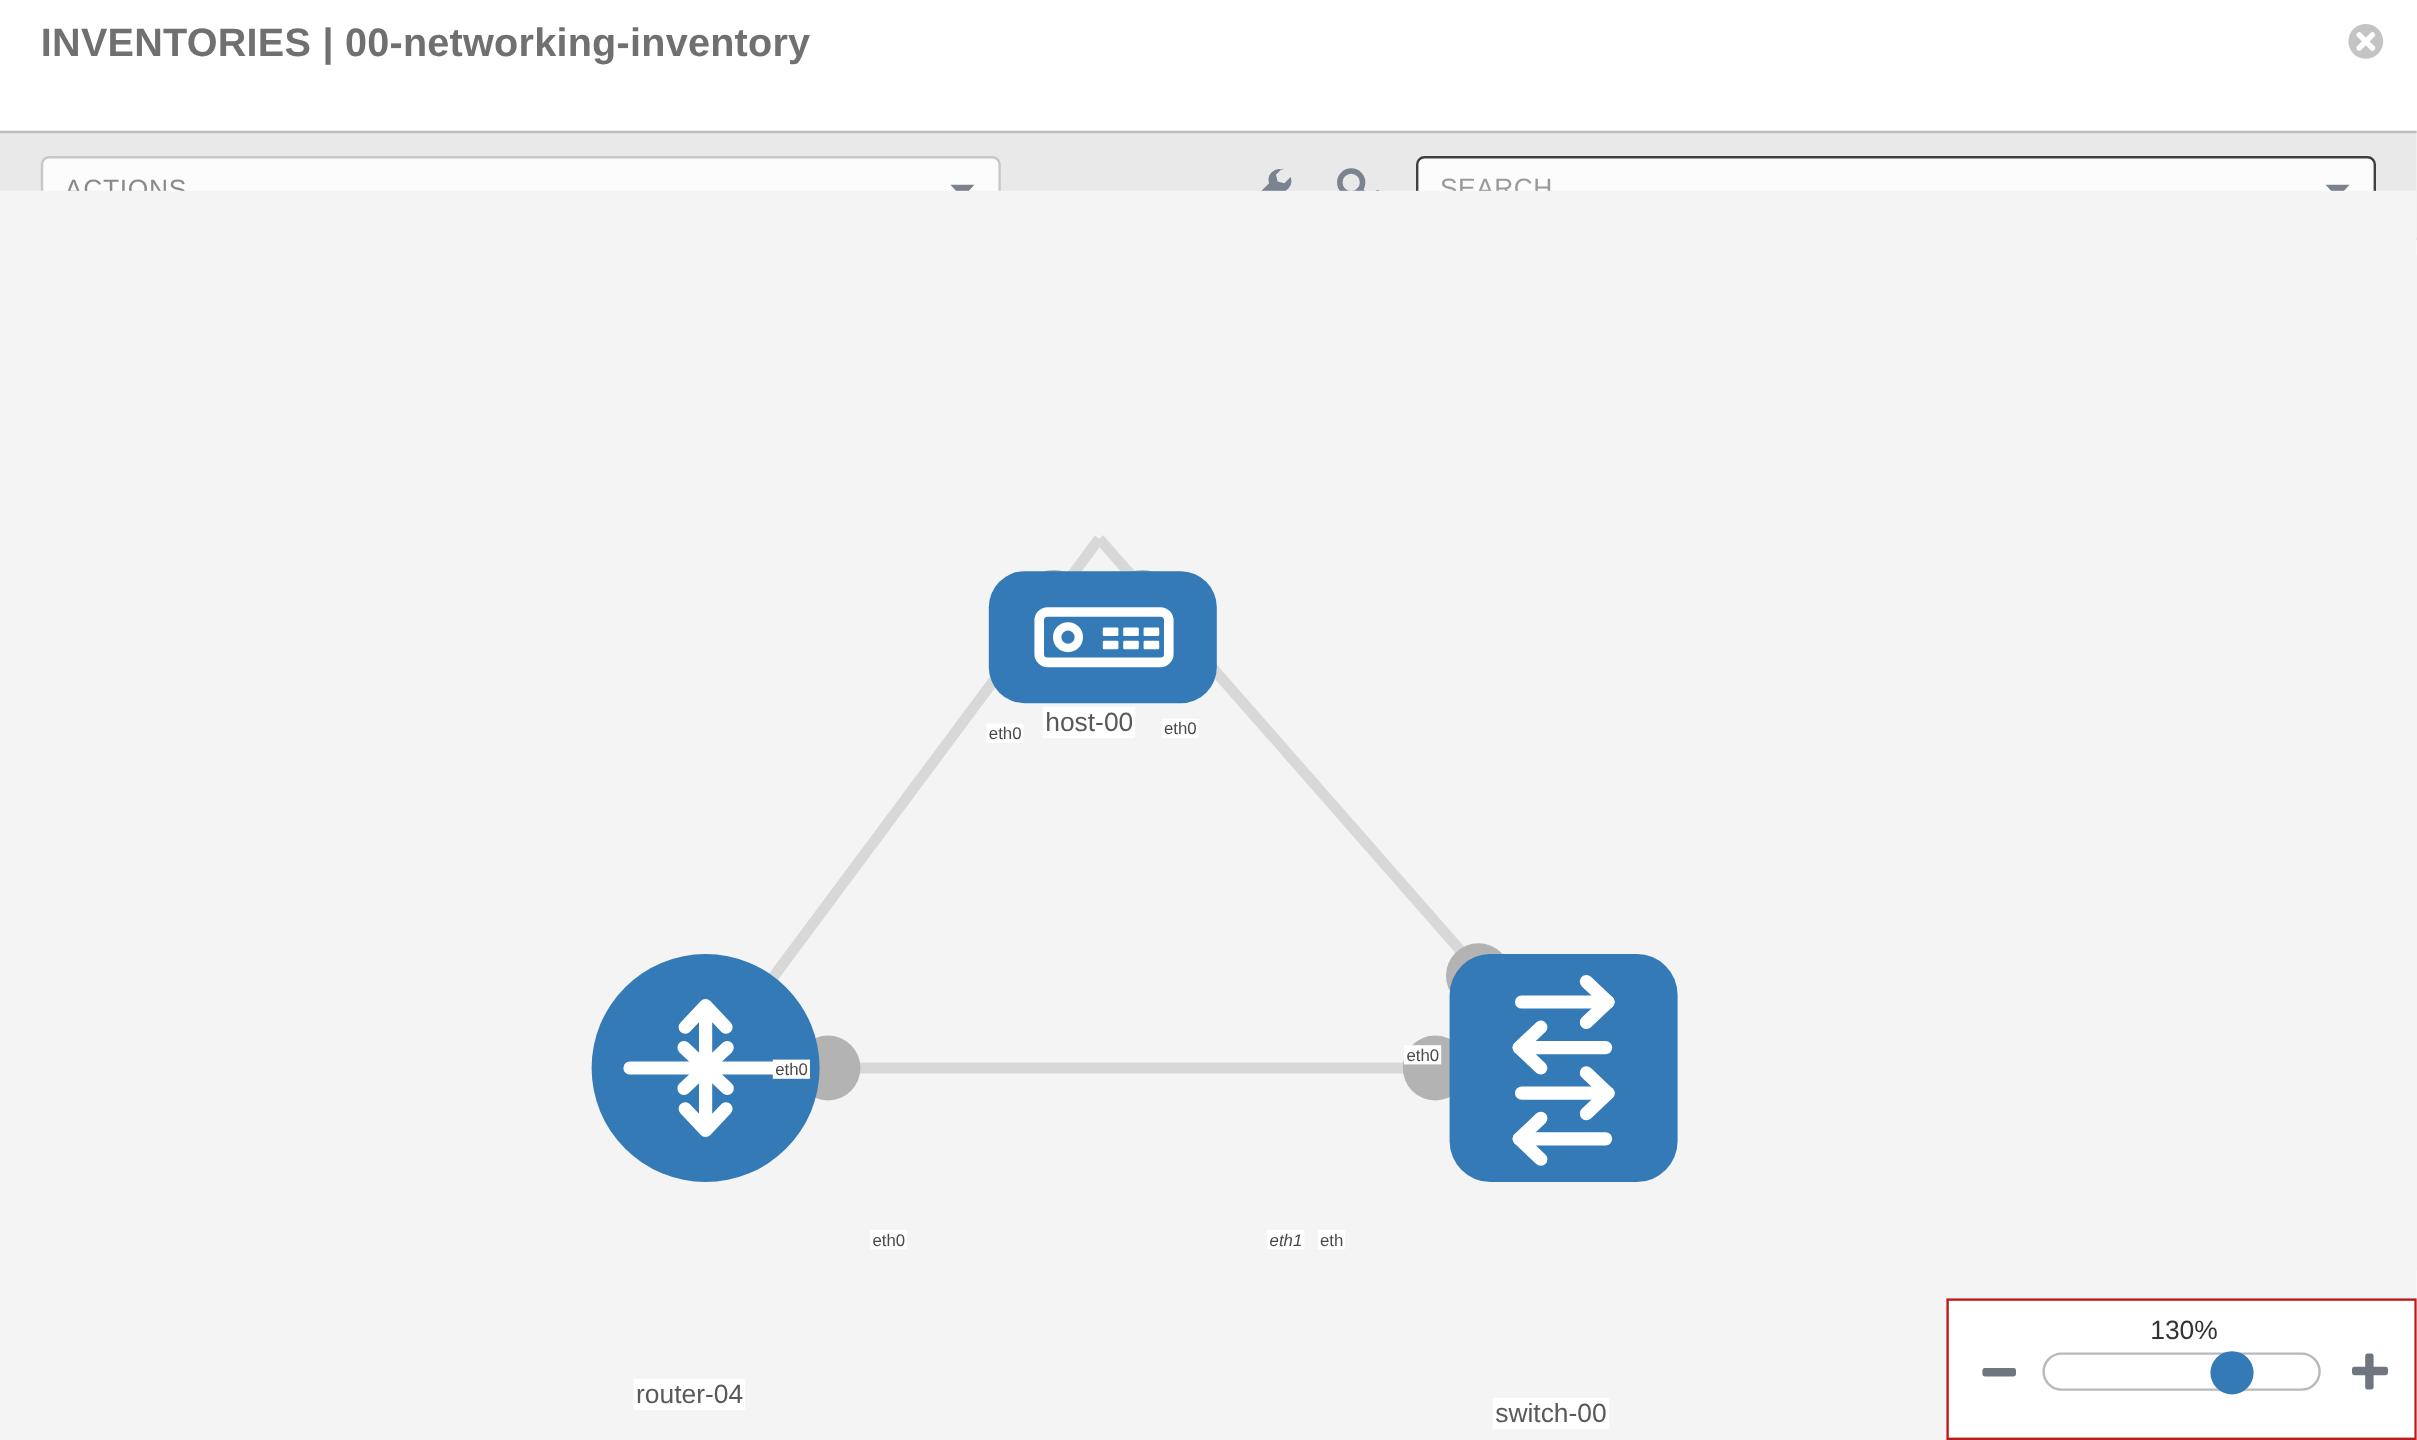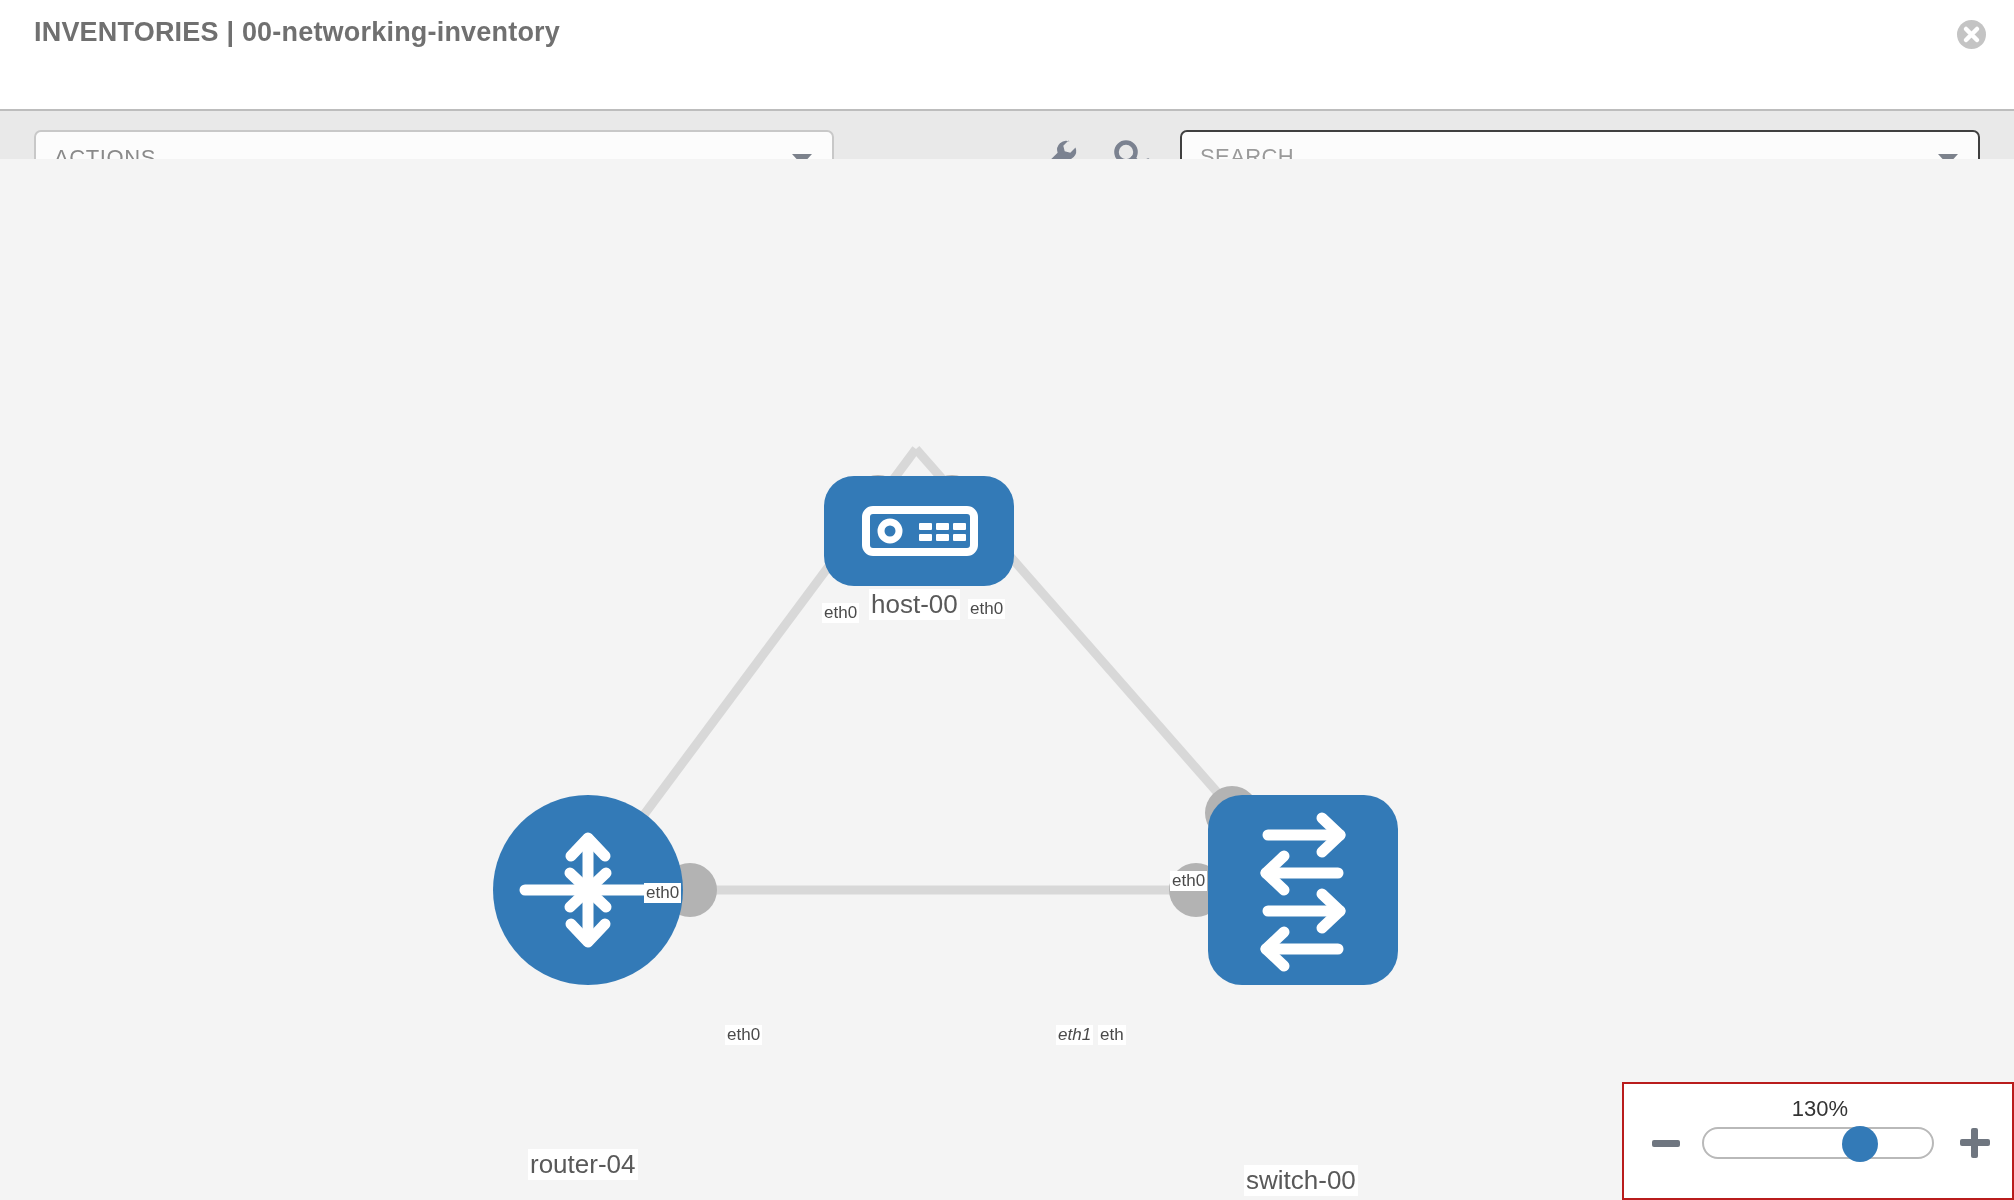--- a/index.html
+++ b/index.html
@@ -12,21 +12,21 @@
   #app { position: relative; width: 2014px; height: 1200px; }
 
   
   .titlebar {
     position: absolute; left: 0; top: 0;
     width: 2014px; height: 68px;
     background: #ffffff;
   }
   .title-text {
     position: absolute; left: 34px; top: 17px;
-    font-size: 27px; font-weight: bold;
+    font-size: 33px; font-weight: bold;
     color: #707070; letter-spacing: 0.2px;
     white-space: nowrap;
   }
   .close-btn {
     position: absolute; right: 28px; top: 20px;
     width: 29px; height: 29px; border-radius: 50%;
     background: #c4c4c4;
     cursor: pointer;
   }
   .close-btn svg { display: block; }
@@ -92,28 +92,28 @@
     overflow: hidden;
   }
   .canvas svg.topology {
     position: absolute; left: 0; top: 0;
     width: 2014px; height: 1041px;
   }
 
   
   .node-label {
     position: absolute;
-    font-size: 26px; color: #595959;
+    font-size: 22px; color: #595959;
     background: #ffffff;
     white-space: nowrap;
     padding: 0 2px;
   }
   .iface-label {
     position: absolute;
-    font-size: 17px; color: #4a4a4a;
+    font-size: 14px; color: #4a4a4a;
     background: #ffffff;
     white-space: nowrap;
     padding: 0 2px;
   }
 
   
   .zoom-panel {
     position: absolute; left: 1622px; top: 1082px;
     width: 392px; height: 118px;
     background: #ffffff;

